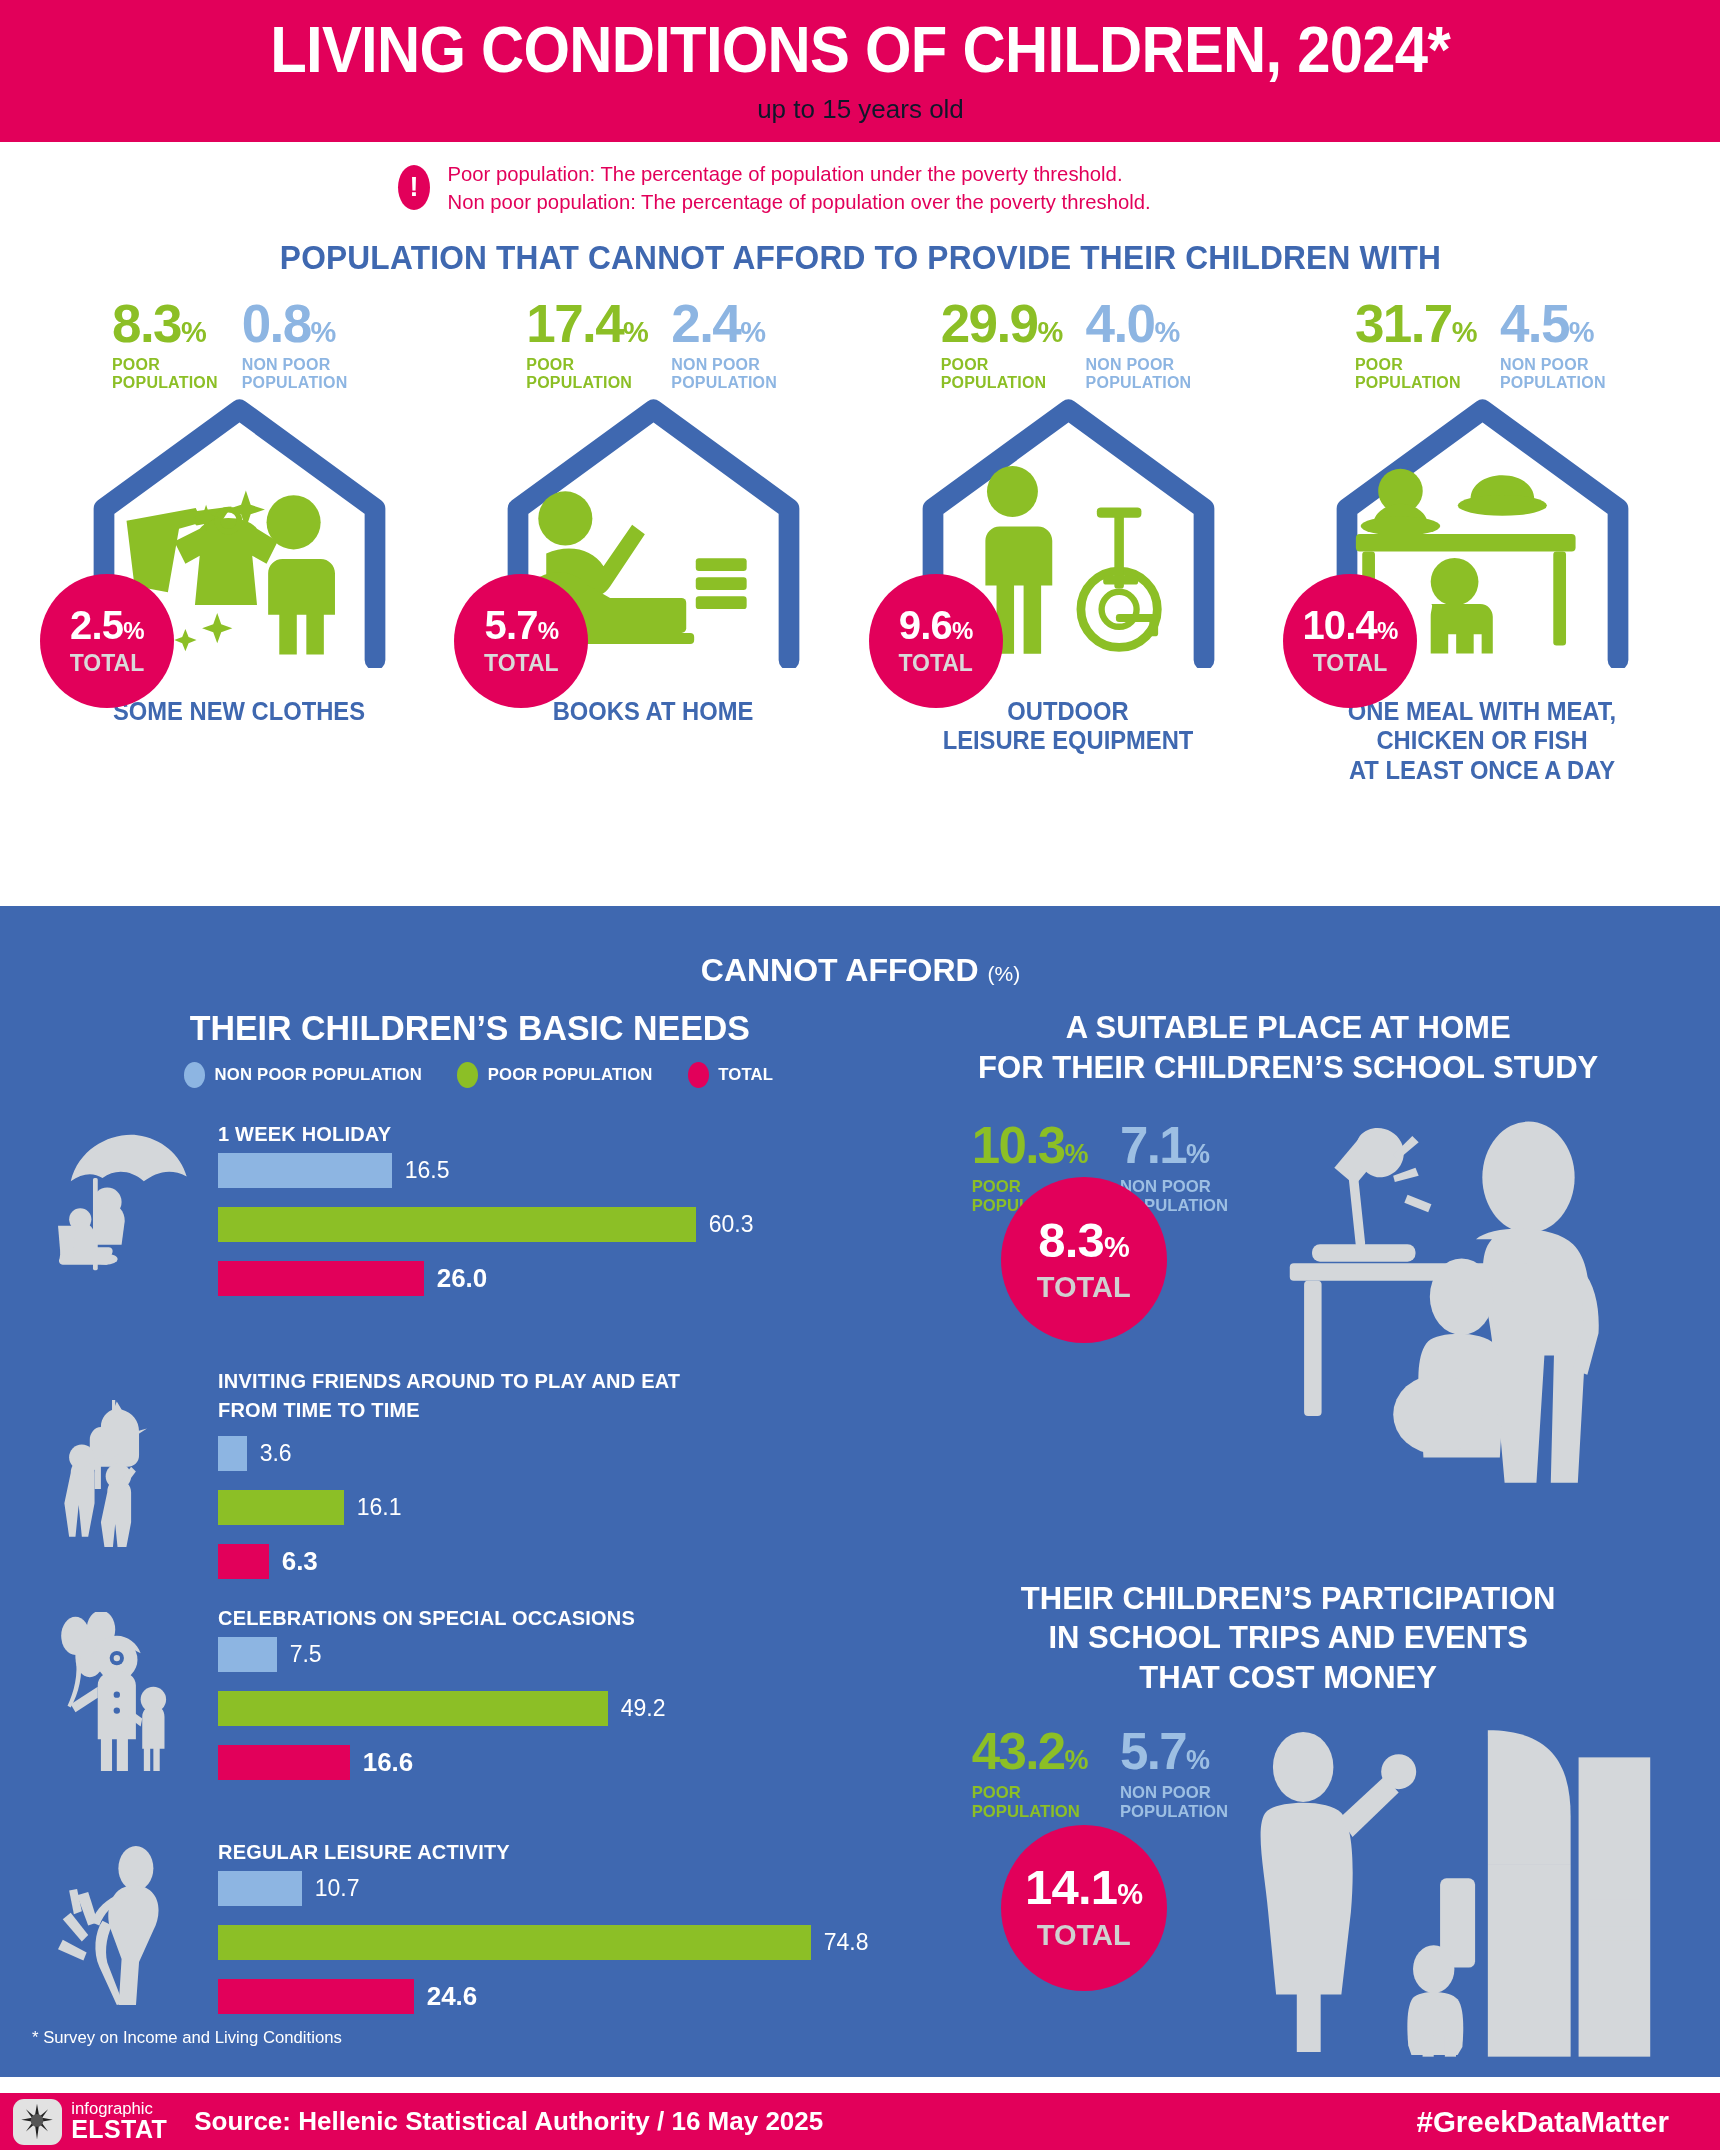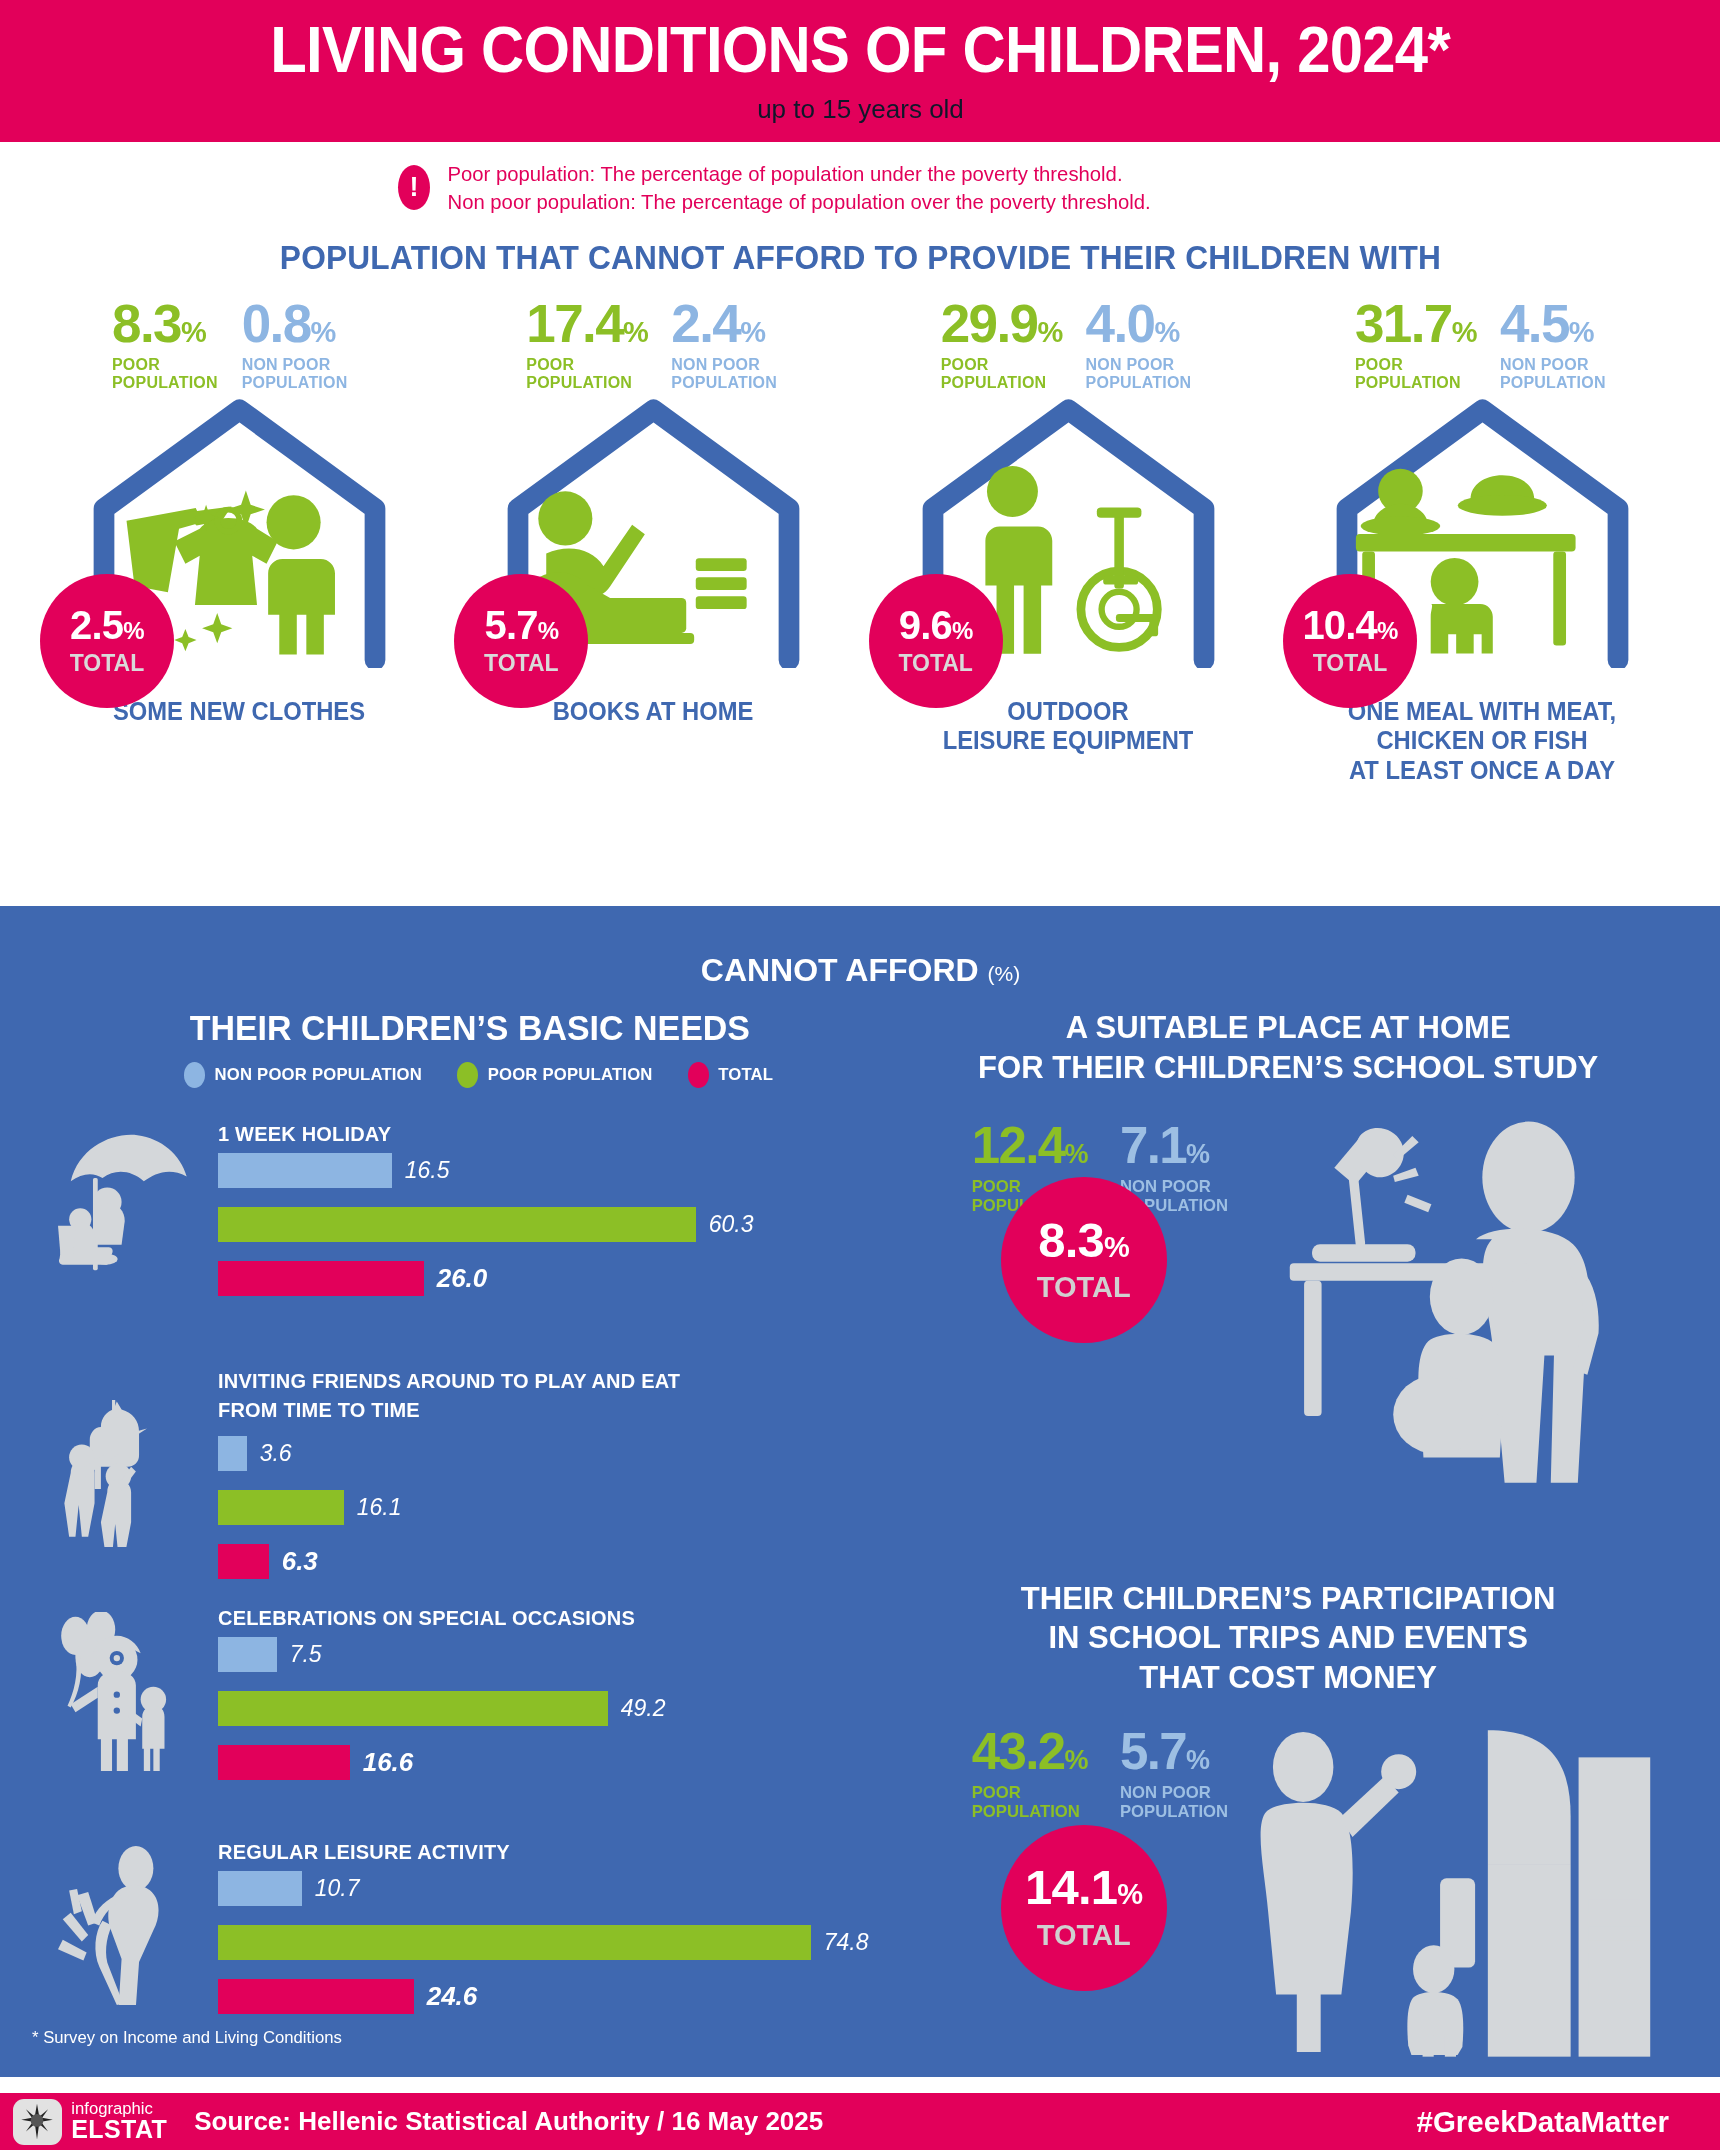--- a/index.html
+++ b/index.html
@@ -133,21 +133,21 @@
   .legend-dot { width:21px; height:25.5px; border-radius:50%; }
   .legend-txt { color:#fff; font-size:16.7px; font-weight:bold; letter-spacing:0.2px; }
 
   .bargroup { position:relative; margin-top:32px; min-height:199px; }
   .bg-icon { position:absolute; left:14.3px; top:12.7px; }
   .bg-label {
     position:absolute; left:174px; top:0;
     color:#fff; font-size:20px; font-weight:bold; line-height:1.45;
     letter-spacing:0.2px;
   }
-  .bg-rows { position:absolute; left:174px;font-style:italic; }
+  .bg-rows { position:absolute; left:174px; }
   .bar-row { display:flex; align-items:center; height:35px; margin-bottom:19px; }
   .bar { height:35px; }
   .bar-val { color:#fff; font-size:23px; margin-left:12.7px; white-space:nowrap; }
   .bar-val.bold { font-weight:bold; font-size:26px; }
 
   .footnote {
     color:#fff; font-size:16.7px;
     position:absolute; left:32px; bottom:29px;
   }
 
@@ -564,21 +564,21 @@
 
     <div class="col-right">
 
       <div class="rblock" style="height:558px; margin-top:19px;">
         <h3>
           <div>A SUITABLE PLACE AT HOME</div>
           <div>FOR THEIR CHILDREN’S SCHOOL STUDY</div>
         </h3>
         <div class="r-pcts">
           <div>
-            <div class="r-pct-num r-poor"><span>12.4</span><span class="sm">%</span></div>
+            <div class="r-pct-num r-poor"><span>10.3</span><span class="sm">%</span></div>
             <div class="r-lbl poor">
               <div>POOR</div>
               <div>POPULATION</div>
             </div>
           </div>
           <div>
             <div class="r-pct-num r-nonpoor"><span>7.1</span><span class="sm">%</span></div>
             <div class="r-lbl nonpoor">
               <div>NON POOR</div>
               <div>POPULATION</div>

